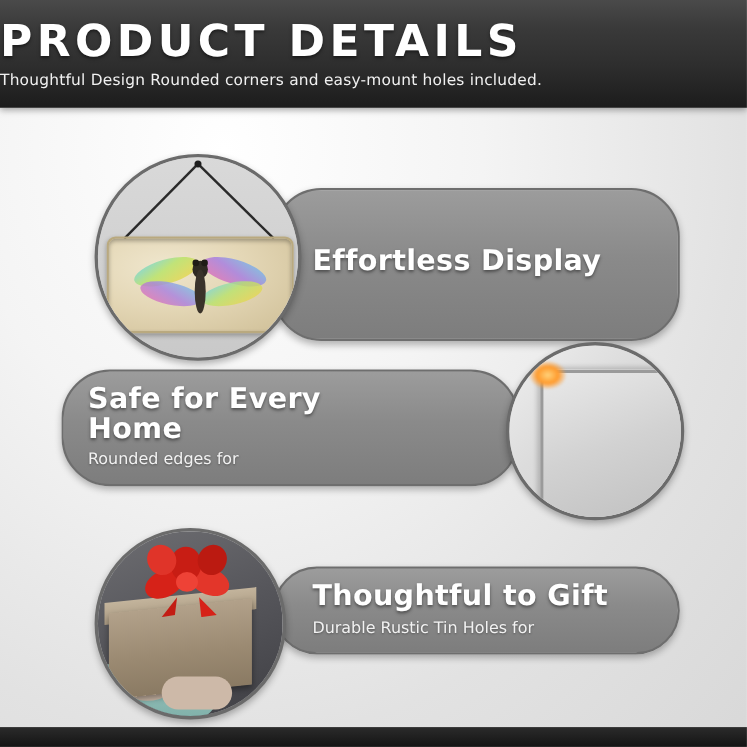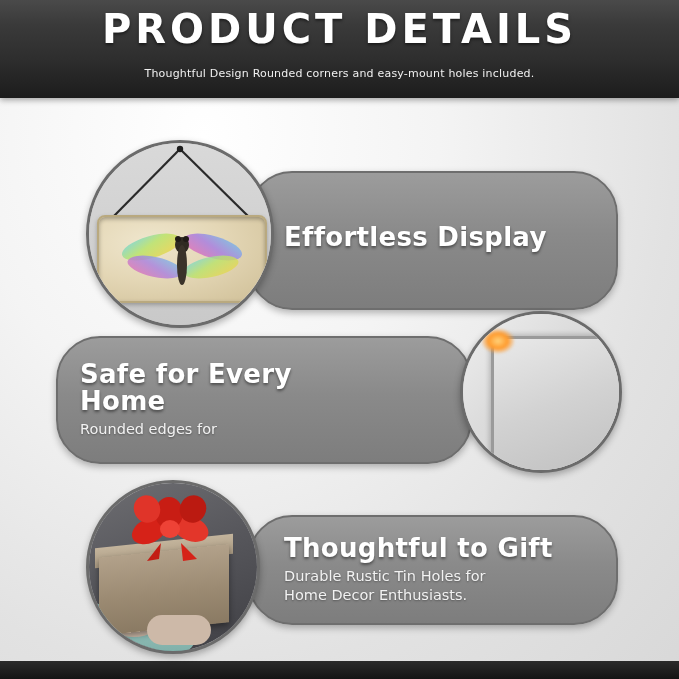--- a/index.html
+++ b/index.html
@@ -13,39 +13,39 @@
     position:relative;
     width:679px;height:679px;
     background:
       radial-gradient(ellipse at 30% 20%, #ffffff 0%, #f4f4f4 35%, #e2e2e2 70%, #d8d8d8 100%);
     overflow:hidden;
   }
   
   .header{
     position:absolute;left:0;top:0;width:679px;height:98px;
     background:linear-gradient(180deg,#4a4a4a 0%,#3a3a3a 25%,#2e2e2e 60%,#1c1c1c 100%);
-    display:flex;flex-direction:column;align-items:center;justify-content:center;
+    display:flex;flex-direction:column;justify-content:center;
     box-shadow:0 2px 6px rgba(0,0,0,.35);
   }
   .header-title{
     color:#ffffff;
     font-size:40px;
     font-weight:bold;
     letter-spacing:4px;
     line-height:1;
     margin:0 0 8px 0;
     text-shadow:0 2px 3px rgba(0,0,0,.5);
     font-family:"DejaVu Sans", sans-serif;
   }
   .header-sub{
     color:#f0f0f0;
-    font-size:11px;
+    font-size:14px;
     letter-spacing:.2px;
     line-height:1;
-    margin:11px;
+    margin:0;
   }
 
   
   .circle{
     position:absolute;
     border-radius:50%;
     border:3px solid #6b6b6b;
     overflow:hidden;
     background:#cfcfcf;
     box-shadow:0 3px 7px rgba(0,0,0,.3);
@@ -110,21 +110,21 @@
     background:linear-gradient(160deg,#e9e9e9 0%,#d2d2d2 45%,#bdbdbd 100%);
     border-radius:14px 0 0 0;
     border-top:3px solid #9a9a9a;border-left:3px solid #9a9a9a;
     box-shadow:-2px -2px 5px rgba(0,0,0,.18);
   }
   .glow{
     position:absolute;left:18px;top:14px;width:34px;height:26px;
     background:radial-gradient(ellipse at center,#ffd27a 0%,#ff9b2e 40%,rgba(255,150,40,0) 72%);
     filter:blur(1px);
   }
-  #pill2{left:56px;top:336px;width:416px;height:128px;}
+  #pill2{left:56px;top:336px;width:416px;height:106px;}
   #pill2 .pill-inner{left:22px;right:150px;}
 
   
   #circle3{left:86px;top:480px;width:168px;height:168px;}
   .gift-scene{position:absolute;inset:0;background:linear-gradient(160deg,#6e6e72 0%,#57575c 45%,#3f3f44 100%);}
   .gift-box{
     position:absolute;left:10px;top:68px;width:130px;height:78px;
     background:linear-gradient(180deg,#b2a18a 0%,#9b8a72 55%,#8a7a63 100%);
     transform:skewY(-6deg);
     box-shadow:0 3px 6px rgba(0,0,0,.4);
@@ -133,21 +133,21 @@
     position:absolute;left:6px;top:58px;width:138px;height:20px;
     background:linear-gradient(180deg,#c3b49c 0%,#ab9b83 100%);
     transform:skewY(-6deg);
   }
   .hand{
     position:absolute;background:#cdb9a8;border-radius:50%;
   }
   .sleeve{
     position:absolute;background:linear-gradient(180deg,#9ec6c0 0%,#7fb0a9 100%);border-radius:30px;
   }
-  #pill3{left:248px;top:515px;width:370px;height:110px;}
+  #pill3{left:248px;top:515px;width:370px;height:80px;}
   #pill3 .pill-inner{left:34px;right:18px;}
 
   
   .bottom-strip{
     position:absolute;left:0;bottom:0;width:679px;height:18px;
     background:linear-gradient(180deg,#2b2b2b 0%,#141414 100%);
   }
 </style>
 </head>
 <body>
@@ -208,21 +208,20 @@
     <div class="pill-inner">
       <div class="pill-title">Safe for Every Home</div>
       <div class="pill-line">Rounded edges for</div>
     </div>
   </div>
 
   <div class="pill" id="pill3">
     <div class="pill-inner">
       <div class="pill-title">Thoughtful to Gift</div>
       <div class="pill-line">Durable Rustic Tin Holes for</div>
-      <div class="pill-line">Home Decor Enthusiasts.</div>
     </div>
   </div>
 
   <div class="circle" id="circle3">
     <div class="gift-scene"></div>
     <div class="sleeve" style="left:-10px;top:120px;width:120px;height:52px;"></div>
     <div class="hand" style="left:18px;top:118px;width:54px;height:36px;"></div>
     <div class="gift-lid"></div>
     <div class="gift-box"></div>
     <svg style="position:absolute;left:28px;top:8px;width:110px;height:70px;" viewBox="0 0 110 70">

